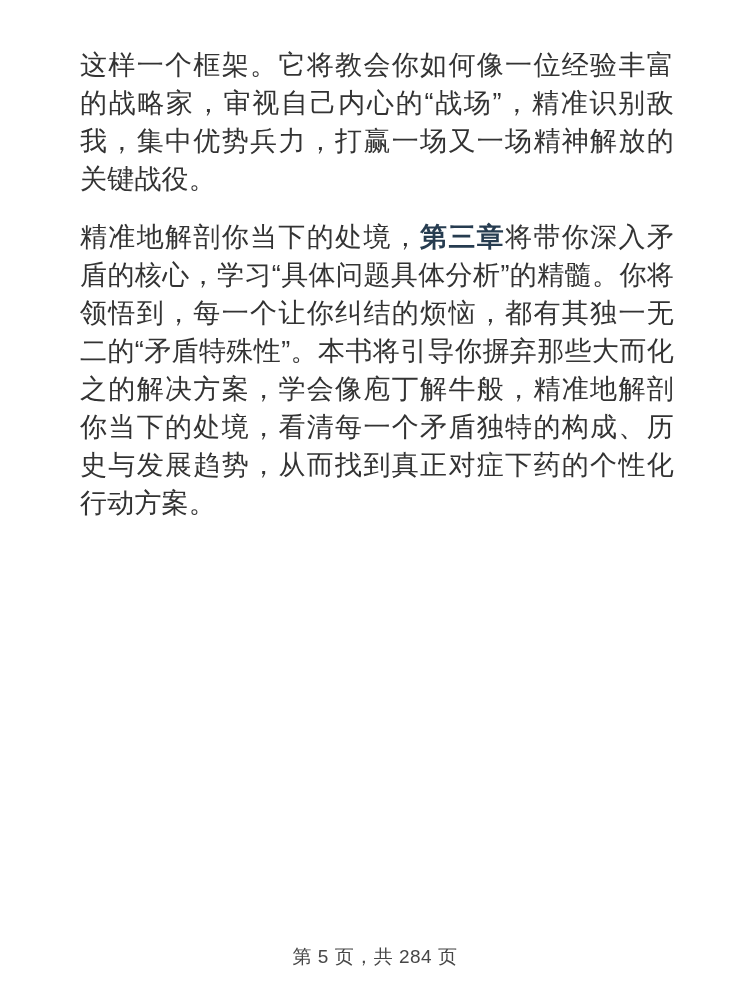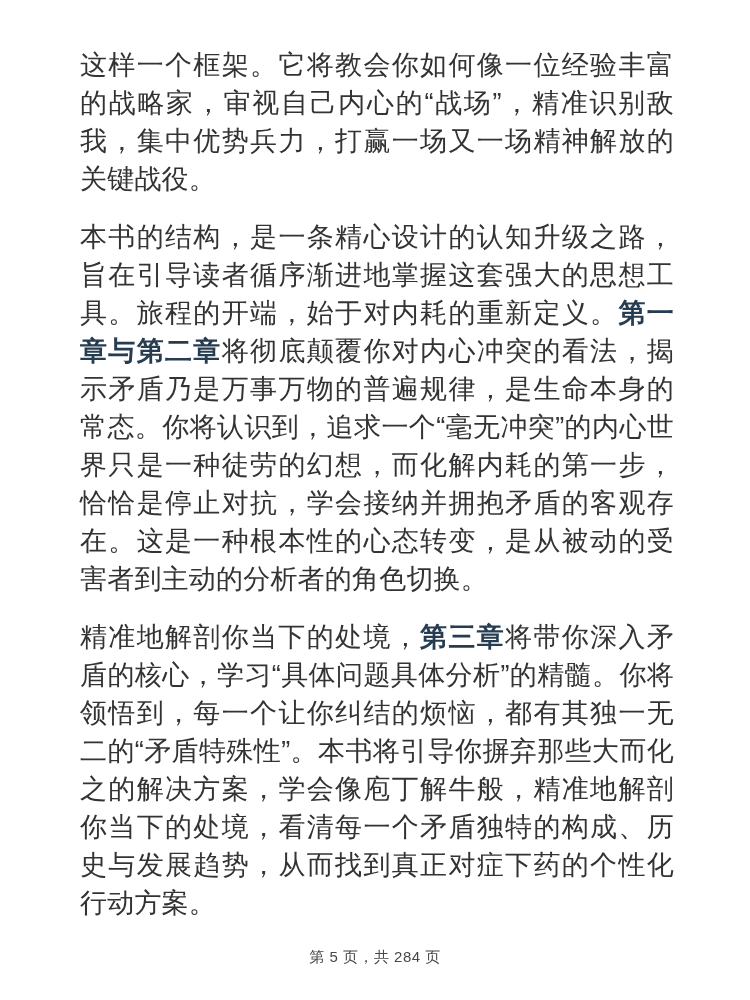--- a/index.html
+++ b/index.html
@@ -36,36 +36,35 @@
   .chapter-ref {
     font-weight: 700;
     color: #263c50;
   }
   .page-footer {
     position: absolute;
     left: 0;
     top: 946px;
     width: 750px;
     text-align: center;
-    font-size: 15px;
+    font-size: 19px;
     line-height: 22px;
     color: #474747;
     letter-spacing: 0.5px;
   }
 </style>
 </head>
 <body>
 
 <div class="page">
 
   <main class="content">
 
     <p><span>这样一个框架。它将教会你如何像一位经验丰富的战略家，审视自己内心的“战场”，精准识别敌我，集中优势兵力，打赢一场又一场精神解放的关键战役。</span></p>
 
-    <p><span>本书的结构，是一条精心设计的认知升级之路，旨在引导读者循序渐进地掌握这套强大的思想工具。旅程的开端，始于对内耗的重新定义。</span><span class="chapter-ref">第一章与第二章</span><span>将彻底颠覆你对内心冲突的看法，揭示矛盾乃是万事万物的普遍规律，是生命本身的常态。你将认识到，追求一个“毫无冲突”的内心世界只是一种徒劳的幻想，而化解内耗的第一步，恰恰是停止对抗，学会接纳并拥抱矛盾的客观存在。这是一种根本性的心态转变，是从被动的受害者到主动的分析者的角色切换。</span></p>
 
     <p><span>精准地解剖你当下的处境，</span><span class="chapter-ref">第三章</span><span>将带你深入矛盾的核心，学习“具体问题具体分析”的精髓。你将领悟到，每一个让你纠结的烦恼，都有其独一无二的“矛盾特殊性”。本书将引导你摒弃那些大而化之的解决方案，学会像庖丁解牛般，精准地解剖你当下的处境，看清每一个矛盾独特的构成、历史与发展趋势，从而找到真正对症下药的个性化行动方案。</span></p>
 
   </main>
 
   <footer class="page-footer">
     <span>第 5 页，共 284 页</span>
   </footer>
 
 </div>

